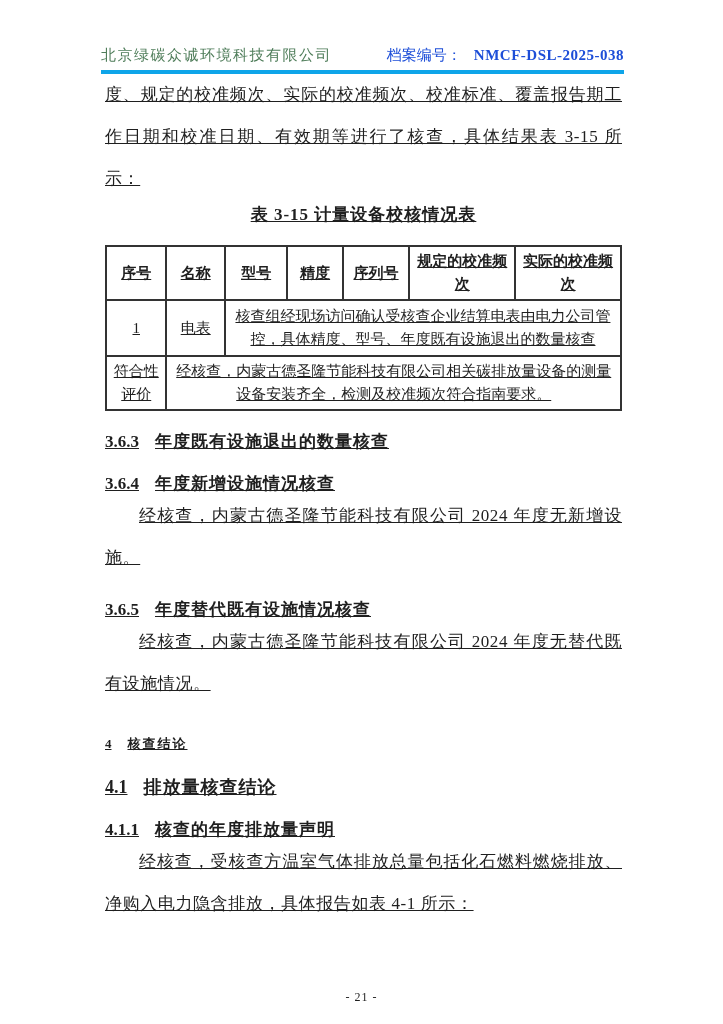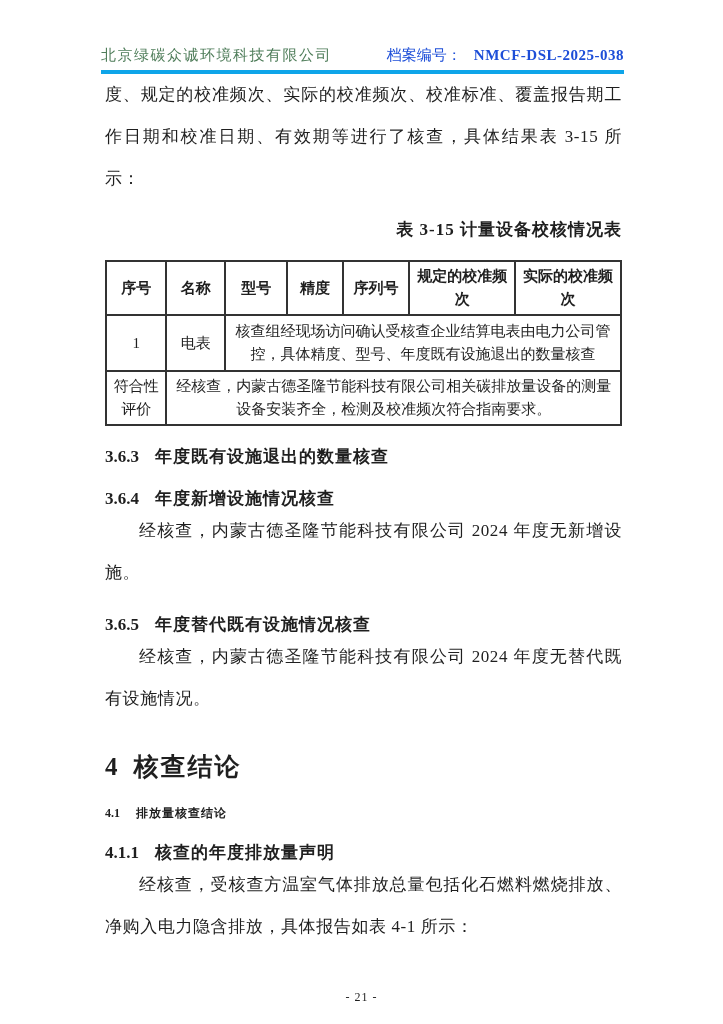--- a/index.html
+++ b/index.html
@@ -14,47 +14,47 @@
   .doc-header {
     margin:46px 99px 0 101px;
     display:flex; justify-content:space-between; align-items:flex-end;
     border-bottom:4px solid #0ea5e9; padding-bottom:5px;
     font-size:15px;
   }
   .company { letter-spacing:1.5px; }
   .archive { white-space:nowrap; }
   .archive .no { margin-left:12px; font-weight:bold; letter-spacing:0.5px; }
 
-  .content { padding:0 101px 0 105px; }
+  .content { padding:0 101px 0 105px;text-decoration:underline; }
 
   p.body {
     font-size:17px; line-height:42px; margin:0;
     text-align:justify; letter-spacing:0.6px;
   }
   p.indent { text-indent:2em; }
   .p-intro { margin-top:17px; letter-spacing:1.6px; }
 
   .tbl-title {
-    text-align:right; font-weight:bold; font-size:17px;
-    margin:18px 0 0 0; letter-spacing:1px;
+    text-align:center; font-weight:bold; font-size:17px;
+    margin:3px 0 0 0; letter-spacing:1px;
   }
 
   table { border-collapse:collapse; width:100%; table-layout:fixed; margin-top:19px; }
   th, td {
     border:2px solid #333333; text-align:center; vertical-align:middle;
     font-size:15px; line-height:23px; padding:3px 5px;
     word-break:break-all;
   }
   th { font-weight:bold; }
   .t315 .h-row th { height:44px; }
   .t315 .r1 td { height:48px; }
   .t315 .r2 td { height:42px; }
 
-  h2.sec1 { font-size:25px; font-weight:bold; margin:30px 0 7px 0; letter-spacing:2px; }
-  h3.sec2 { font-size:12px; font-weight:bold; margin:22px 0 0 0; letter-spacing:1px; }
+  h2.sec1 { font-size:13px; font-weight:bold; margin:30px 0 7px 0; letter-spacing:2px; }
+  h3.sec2 { font-size:18px; font-weight:bold; margin:22px 0 0 0; letter-spacing:1px; }
   h4.sec3 { font-size:17px; font-weight:bold; margin:19px 0 0 0; letter-spacing:1px; }
   .sec-num { margin-right:16px; letter-spacing:0; }
   .mt8  { margin-top:8px; }
 
   .doc-footer {
     position:absolute; left:0; top:944px; width:723px;
     text-align:center; font-size:12px; letter-spacing:1px;
   }
 </style>
 </head>

